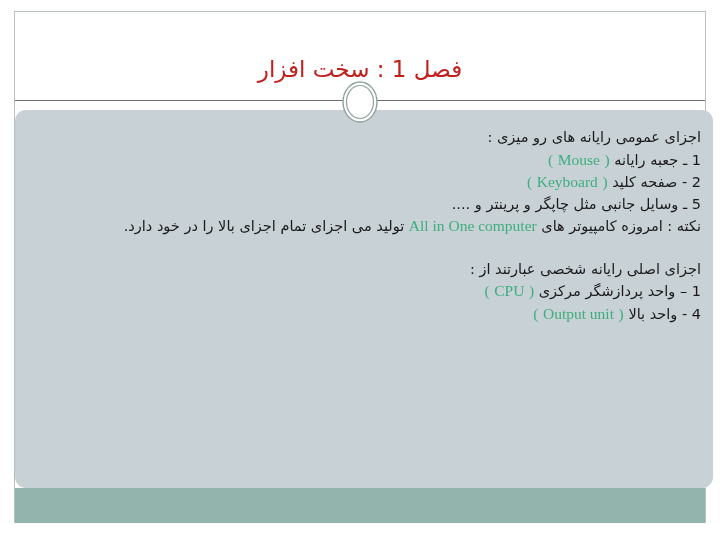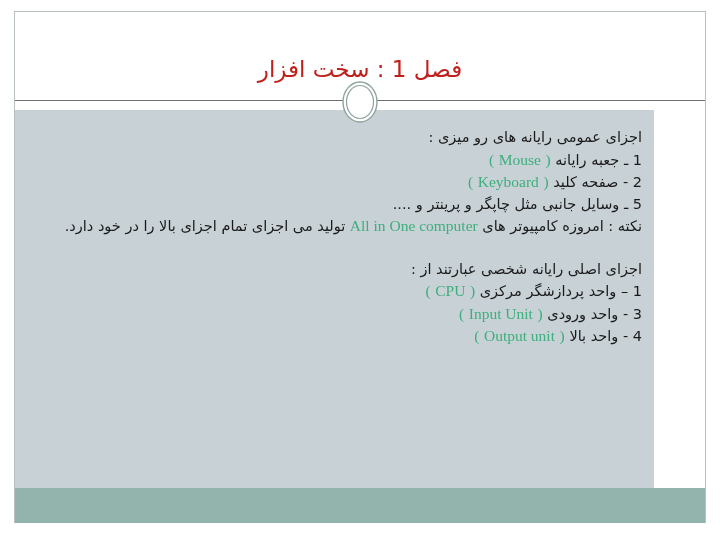--- a/index.html
+++ b/index.html
@@ -79,24 +79,25 @@
     width: 690px;
     height: 9px;
     background: #ffffff;
   }
 
   
   .body-panel {
     position: absolute;
     left: 15px;
     top: 110px;
-    width: 639px;
+    width: 698px;
     height: 378px;
     background: #c8d1d6;
     box-sizing: border-box;
+    border-radius: 11px;
   }
 
   
   .footer-bar {
     position: absolute;
     left: 15px;
     top: 488px;
     width: 690px;
     height: 35px;
     background: #93b3ad;
@@ -215,28 +216,20 @@
       <div class="line">
         <span class="num">1</span>
         <span>–</span>
         <span>واحد پردازشگر مرکزی</span>
         <span class="en">(</span>
         <span class="en">CPU</span>
         <span class="en">)</span>
       </div>
 
 
-      <div class="line">
-        <span class="num">3</span>
-        <span>-</span>
-        <span>واحد ورودی</span>
-        <span class="en">(</span>
-        <span class="en">Input Unit</span>
-        <span class="en">)</span>
-      </div>
 
       <div class="line">
         <span class="num">4</span>
         <span>-</span>
         <span>واحد بالا</span>
         <span class="en">(</span>
         <span class="en">Output unit</span>
         <span class="en">)</span>
       </div>
 

